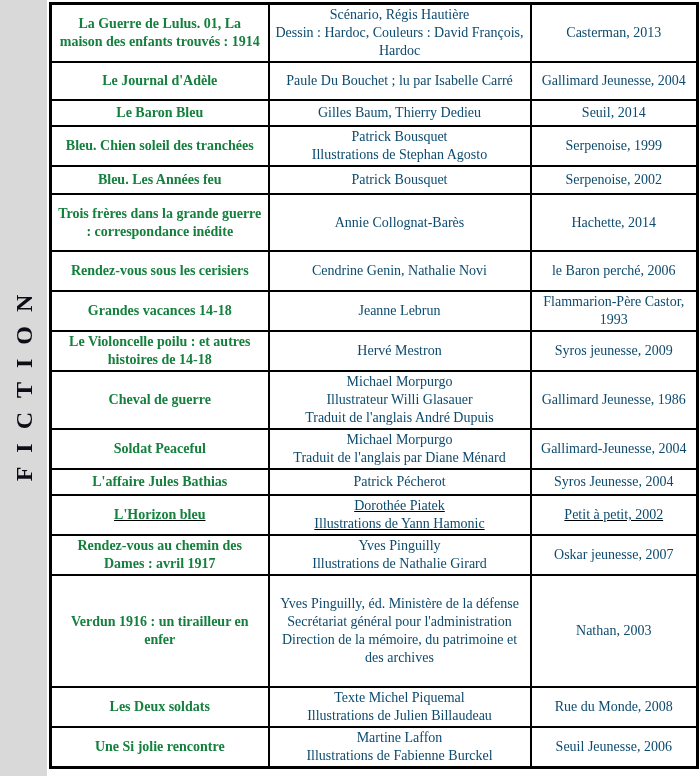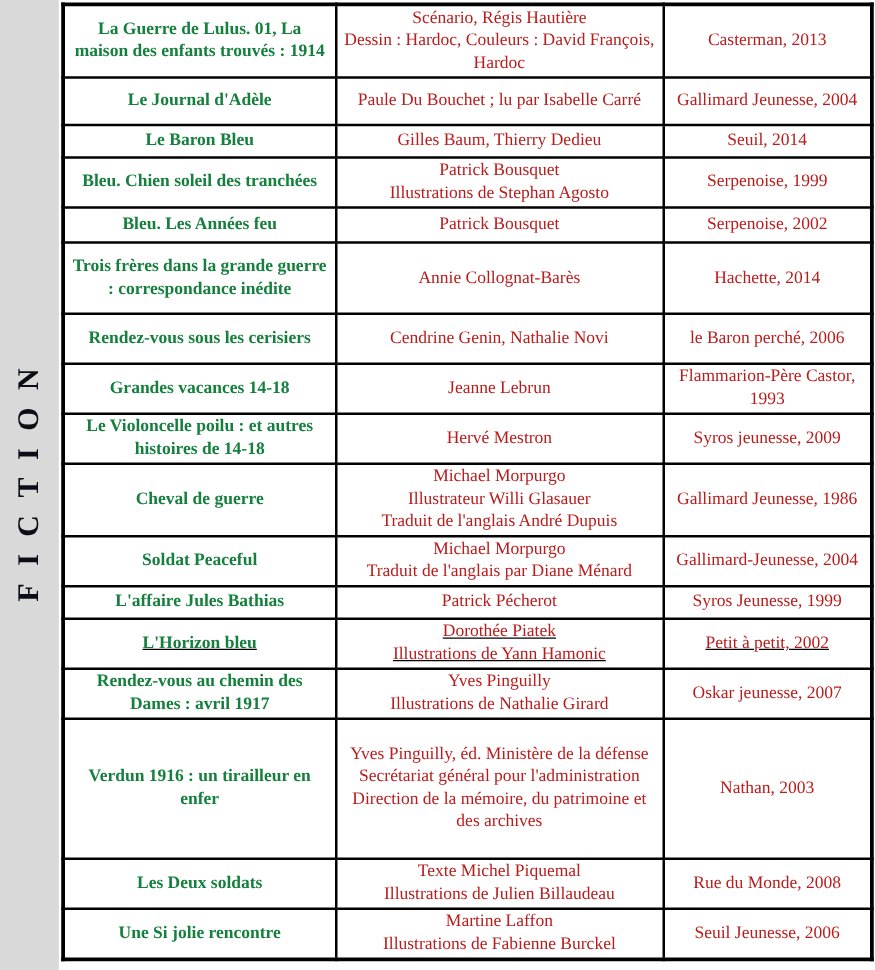--- a/index.html
+++ b/index.html
@@ -48,21 +48,21 @@
     table-layout: fixed;
     border: 3px solid #000000;
   }
   table.books td {
     border: 2px solid #000000;
     text-align: center;
     vertical-align: middle;
     padding: 1px 5px;
     font-size: 14px;
     line-height: 18px;
-    color: #b91c1c;
+    color: #0c4a6e;
     white-space: pre-line;
     overflow: hidden;
   }
   table.books td.title-cell {
     font-weight: bold;
     color: #15803d;
   }
   col.c-title { width: 218px; }
   col.c-authors { width: 262px; }
   col.c-publisher { width: 167px; }
@@ -158,21 +158,21 @@
       </tr>
       <tr>
         <td class="title-cell">Soldat Peaceful</td>
         <td class="authors-cell">Michael Morpurgo
 Traduit de l'anglais par Diane Ménard</td>
         <td class="publisher-cell">Gallimard-Jeunesse, 2004</td>
       </tr>
       <tr>
         <td class="title-cell">L'affaire Jules Bathias</td>
         <td class="authors-cell">Patrick Pécherot</td>
-        <td class="publisher-cell">Syros Jeunesse, 1999</td>
+        <td class="publisher-cell">Syros Jeunesse, 2004</td>
       </tr>
       <tr>
         <td class="title-cell">L'Horizon bleu</td>
         <td class="authors-cell">Dorothée Piatek
 Illustrations de Yann Hamonic</td>
         <td class="publisher-cell">Petit à petit, 2002</td>
       </tr>
       <tr>
         <td class="title-cell">Rendez-vous au chemin des Dames : avril 1917</td>
         <td class="authors-cell">Yves Pinguilly

